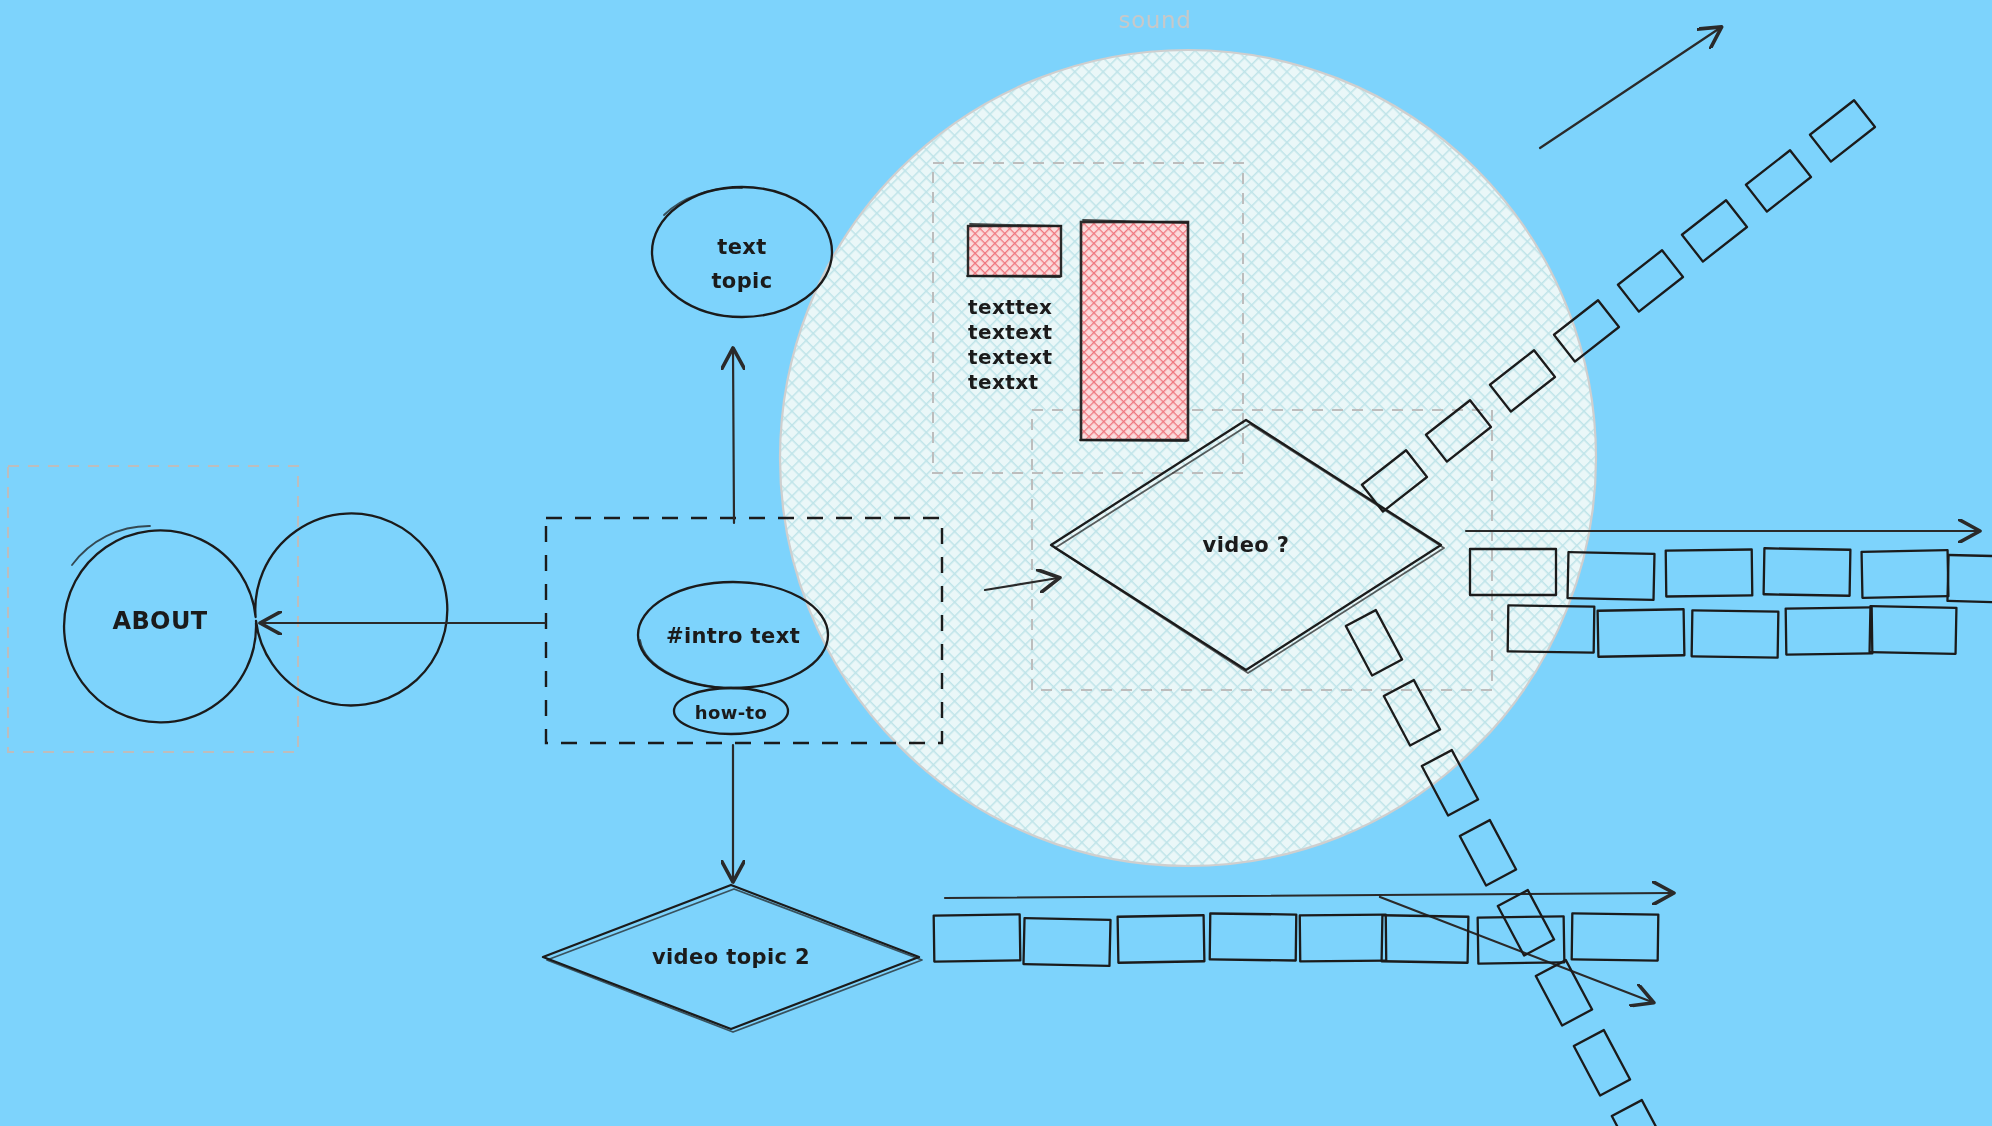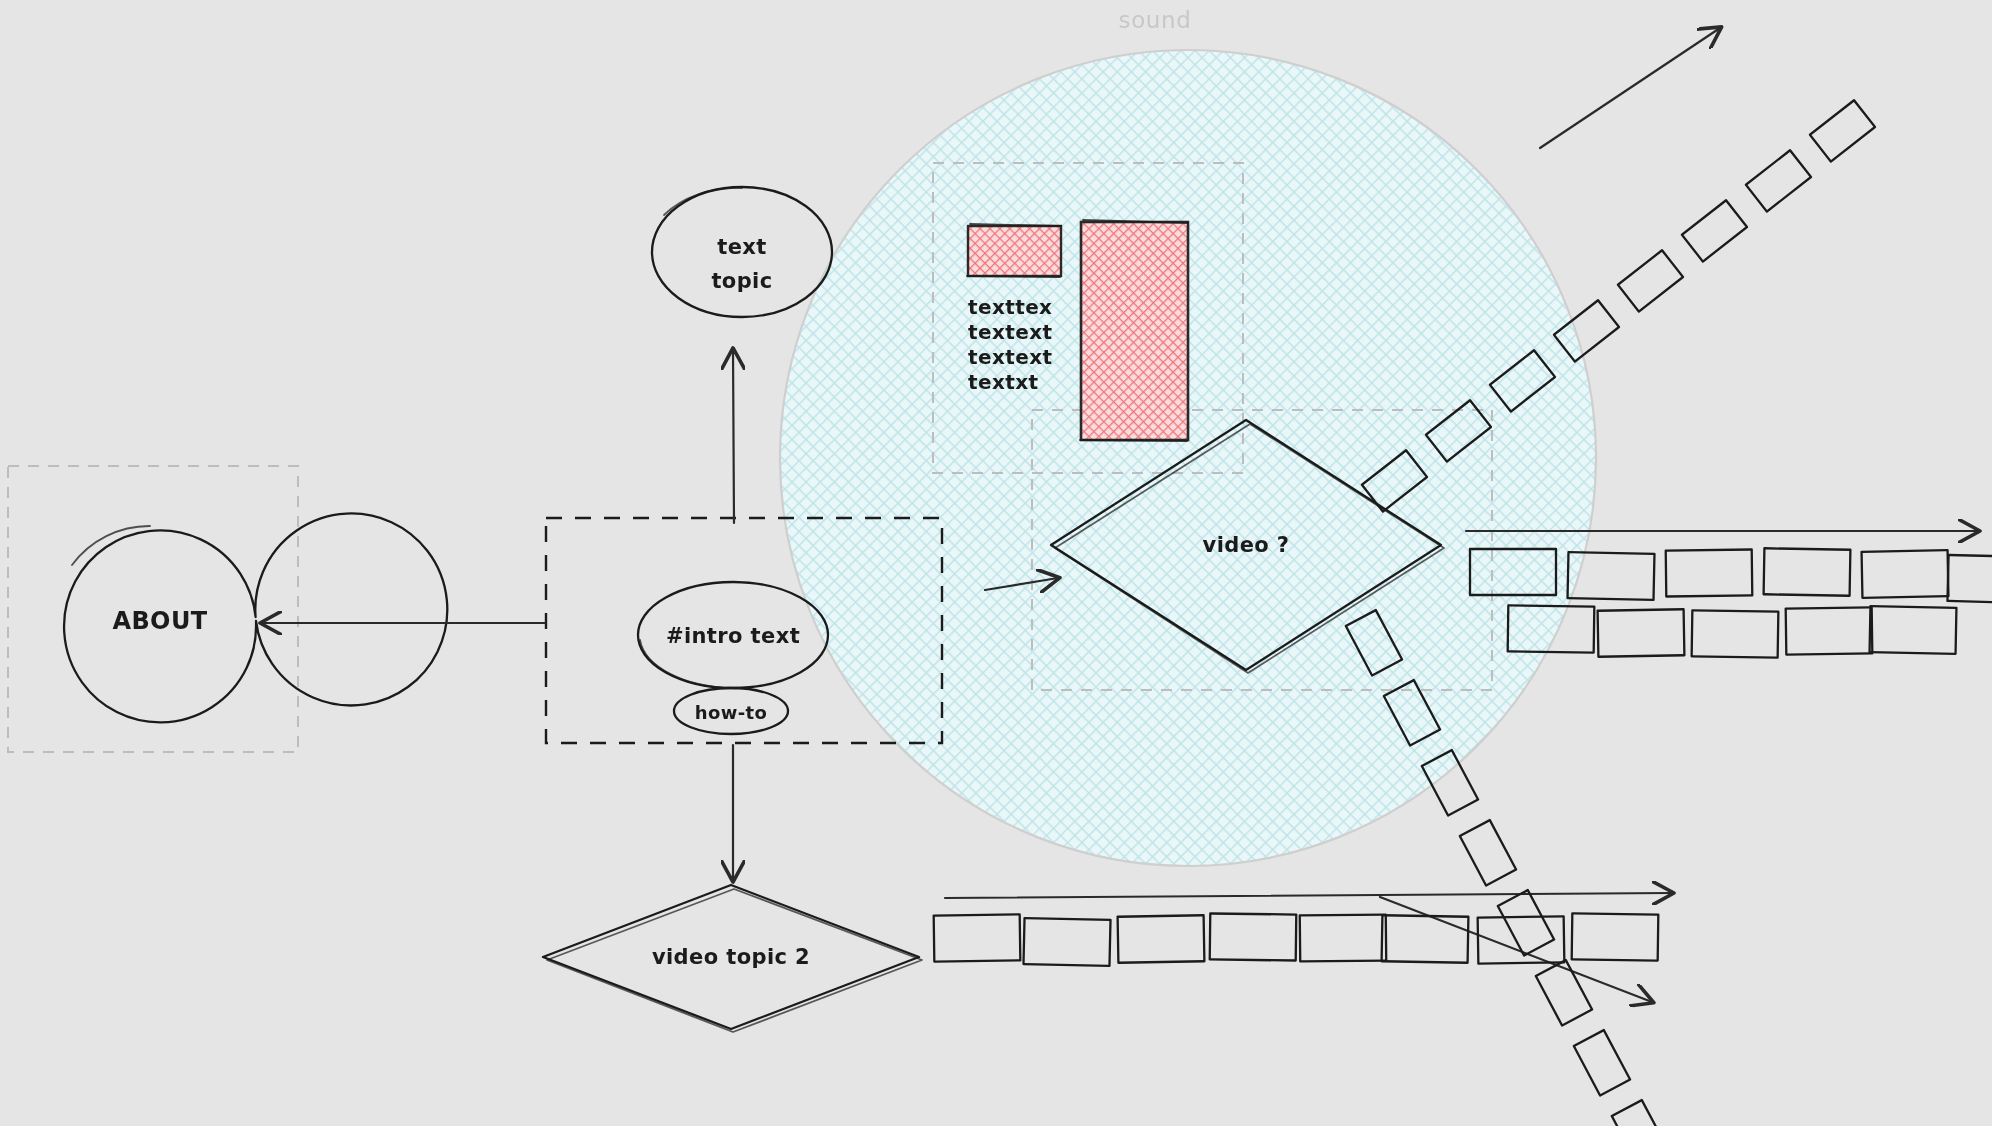--- a/index.html
+++ b/index.html
@@ -11,21 +11,21 @@
   body {
     width: 1992px;
     height: 1126px;
     overflow: hidden;
     font-family: "DejaVu Sans", sans-serif;
   }
   #canvas-wrap {
     position: relative;
     width: 1992px;
     height: 1126px;
-    background: #e5e5e5;
+    background: #7dd3fc;
   }
   svg#diagram {
     display: block;
     width: 1992px;
     height: 1126px;
   }
   .hand-text {
     font-family: "DejaVu Sans", sans-serif;
     fill: #1b1b1b;
     font-weight: 600;

